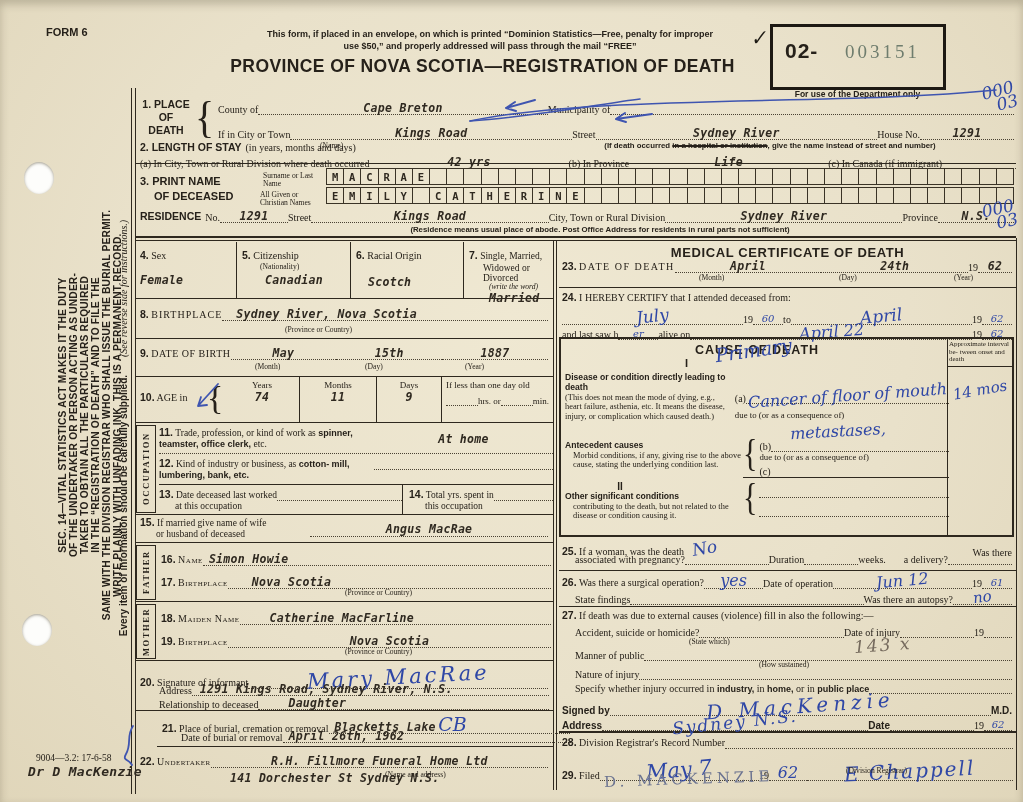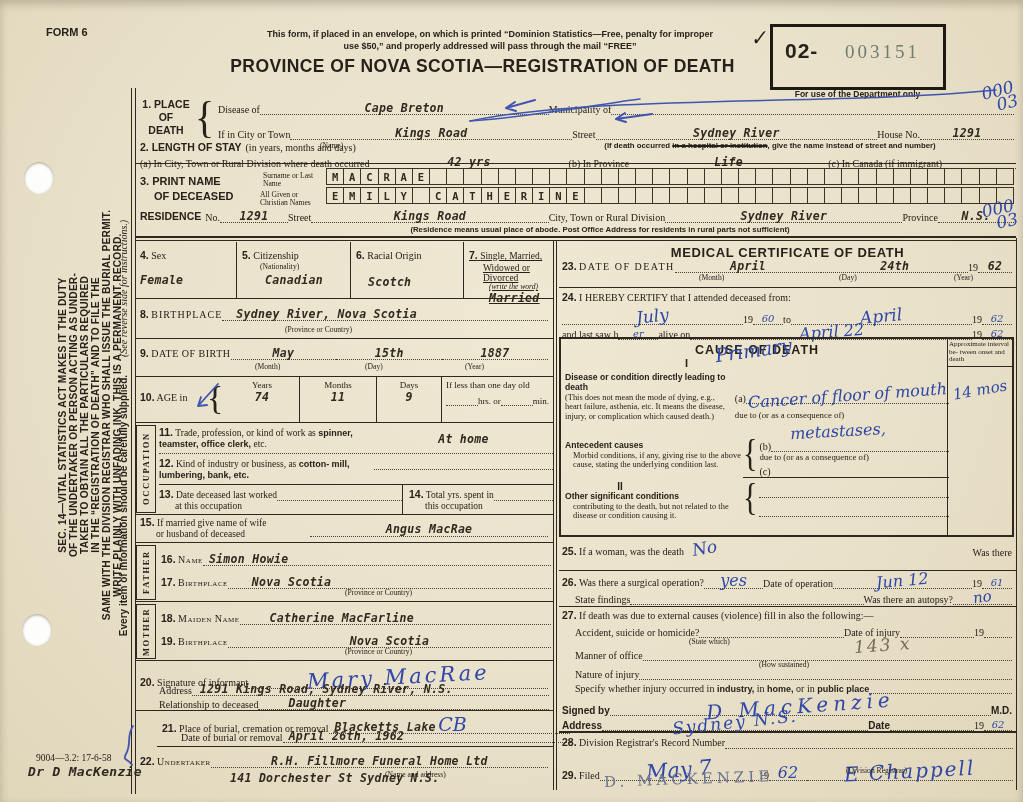--- a/index.html
+++ b/index.html
@@ -79,21 +79,21 @@
     <div>000</div>
     <div style="margin-left:12px;margin-top:-6px;">03</div>
   </div>
 
   <div class="abs" style="left:140px;top:94px;width:876px;">
     <div class="abs sn" style="left:0;top:4px;line-height:1.25;text-align:center;width:52px;">
       <span>1.</span> <span>PLACE</span><br><span>OF</span><br><span>DEATH</span>
     </div>
     <div class="abs" style="left:55px;top:0px;font-size:40px;font-family:'Liberation Serif';transform:scaleY(1.1);">{</div>
     <div class="row lab" style="position:absolute;left:78px;top:8px;width:796px;">
-      <span>Disease of</span>
+      <span>County of</span>
       <span class="fl"><i class="typed">Cape Breton</i></span>
       <span>Municipality of</span>
       <span class="fl" style="flex:1.4;"></span>
     </div>
     <div class="row lab" style="position:absolute;left:78px;top:33px;width:796px;">
       <span>If in City or Town</span>
       <span class="fl"><i class="typed">Kings Road</i></span>
       <span>Street</span>
       <span class="fl"><i class="typed">Sydney River</i></span>
       <span>House No.</span>
@@ -245,21 +245,21 @@
       </div>
       <div class="cell" style="width:104px;">
         <span class="lab"><b class="sn">5.</b> <span>Citizenship</span></span>
         <div class="cap" style="text-align:left;margin-left:18px;">(Nationality)</div>
         <div class="typed" style="margin-top:2px;text-align:center;">Canadian</div>
       </div>
       <div class="cell" style="width:103px;">
         <span class="lab"><b class="sn">6.</b> <span>Racial Origin</span></span>
         <div class="typed" style="margin-top:12px;margin-left:12px;">Scotch</div>
       </div>
-      <div class="cell" style="flex:1;border-right:none;text-decoration:underline;">
+      <div class="cell" style="flex:1;border-right:none;">
         <span class="lab" style="font-size:9.5px;"><b class="sn">7.</b> <span>Single, Married,</span></span>
         <div class="lab" style="font-size:9.5px;margin-left:14px;">Widowed or Divorced</div>
         <div class="cap" style="text-align:left;margin-left:20px;font-style:italic;">(write the word)</div>
         <div class="typed" style="margin-left:20px;">Married</div>
       </div>
     </div>
 
     <div style="position:relative;height:39px;border-bottom:1px solid #2e281e;">
       <div class="row lab" style="position:absolute;left:5px;top:9px;width:408px;">
         <span><b class="sn">8.</b> <span style="letter-spacing:1px;">BIRTHPLACE</span></span>
@@ -501,20 +501,30 @@
       </div>
     </div>
 
     <div style="position:relative;height:33px;border-bottom:1px solid #2e281e;">
       <div class="row lab" style="position:absolute;left:3px;top:2px;width:450px;">
         <span><b class="sn">25.</b> <span>If a woman, was the death</span></span>
         <span class="hand" style="font-size:17px;margin-left:8px;transform:rotate(-10deg);">No</span>
         <span style="flex:1;"></span>
         <span>Was there</span>
       </div>
+      <div class="row lab" style="position:absolute;left:16px;top:17px;width:437px;">
+        <span>associated with pregnancy?</span>
+        <span class="fl"></span>
+        <span>Duration</span>
+        <span class="fl" style="flex:0 0 50px;"></span>
+        <span>weeks.</span>
+        <span style="flex:0 0 18px;"></span>
+        <span>a delivery?</span>
+        <span class="fl" style="flex:0 0 60px;"></span>
+      </div>
     </div>
 
     <div style="position:relative;height:35px;border-bottom:1px solid #2e281e;">
       <div class="row lab" style="position:absolute;left:3px;top:1px;width:450px;">
         <span><b class="sn">26.</b> <span>Was there a surgical operation?</span></span>
         <span class="fl" style="flex:0 0 55px;"><i class="hand" style="font-size:16px;">yes</i></span>
         <span>Date of operation</span>
         <span class="fl"><i class="hand" style="font-size:16px;transform:rotate(-5deg);">Jun 12</i></span>
         <span>19</span>
         <span class="fl" style="flex:0 0 26px;"><i class="hand">61</i></span>
@@ -533,21 +543,21 @@
         <span>Accident, suicide or homicide?</span>
         <span class="fl"></span>
         <span>Date of injury</span>
         <span class="fl" style="flex:0 0 70px;"></span>
         <span>19</span>
         <span class="fl" style="flex:0 0 24px;"></span>
       </div>
       <div class="abs cap" style="left:130px;top:31px;width:110px;">(State which)</div>
       <div class="abs pencil" style="left:295px;top:28px;font-size:17px;letter-spacing:2px;transform:rotate(-4deg);">143 x</div>
       <div class="row lab" style="position:absolute;left:16px;top:43px;width:437px;">
-        <span>Manner of office</span>
+        <span>Manner of public</span>
         <span class="fl"></span>
       </div>
       <div class="abs cap" style="left:200px;top:54px;width:120px;">(How sustained)</div>
       <div class="row lab" style="position:absolute;left:16px;top:62px;width:437px;">
         <span>Nature of injury</span>
         <span class="fl"></span>
       </div>
       <div class="row lab" style="position:absolute;left:16px;top:76px;width:437px;">
         <span><span>Specify whether injury occurred in </span><b class="capb" style="font-size:9px;">industry,</b><span> in </span><b class="capb" style="font-size:9px;">home,</b><span> or in </span><b class="capb" style="font-size:9px;">public place</b></span>
         <span class="fl"></span>

